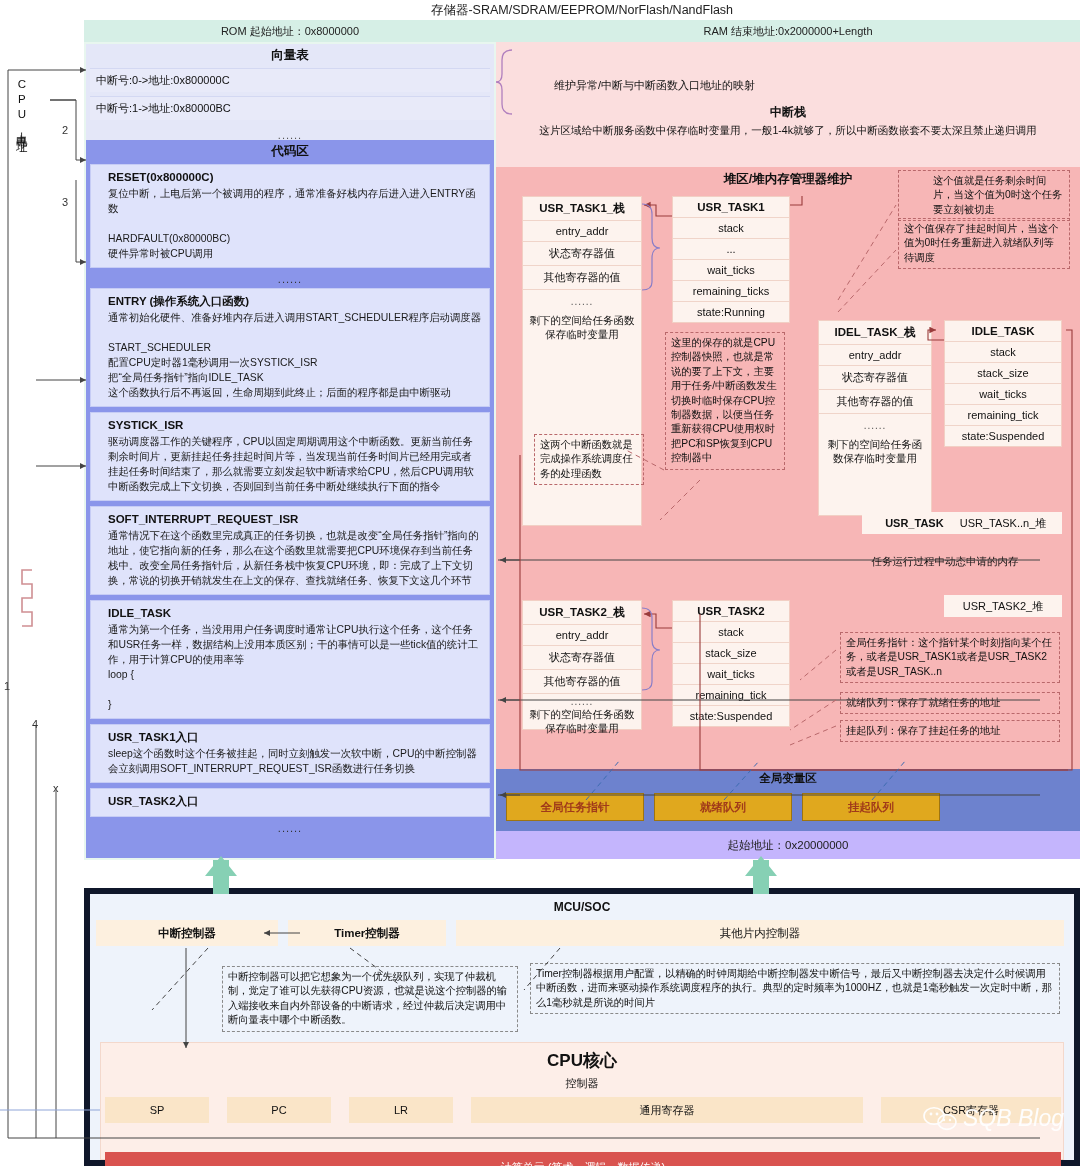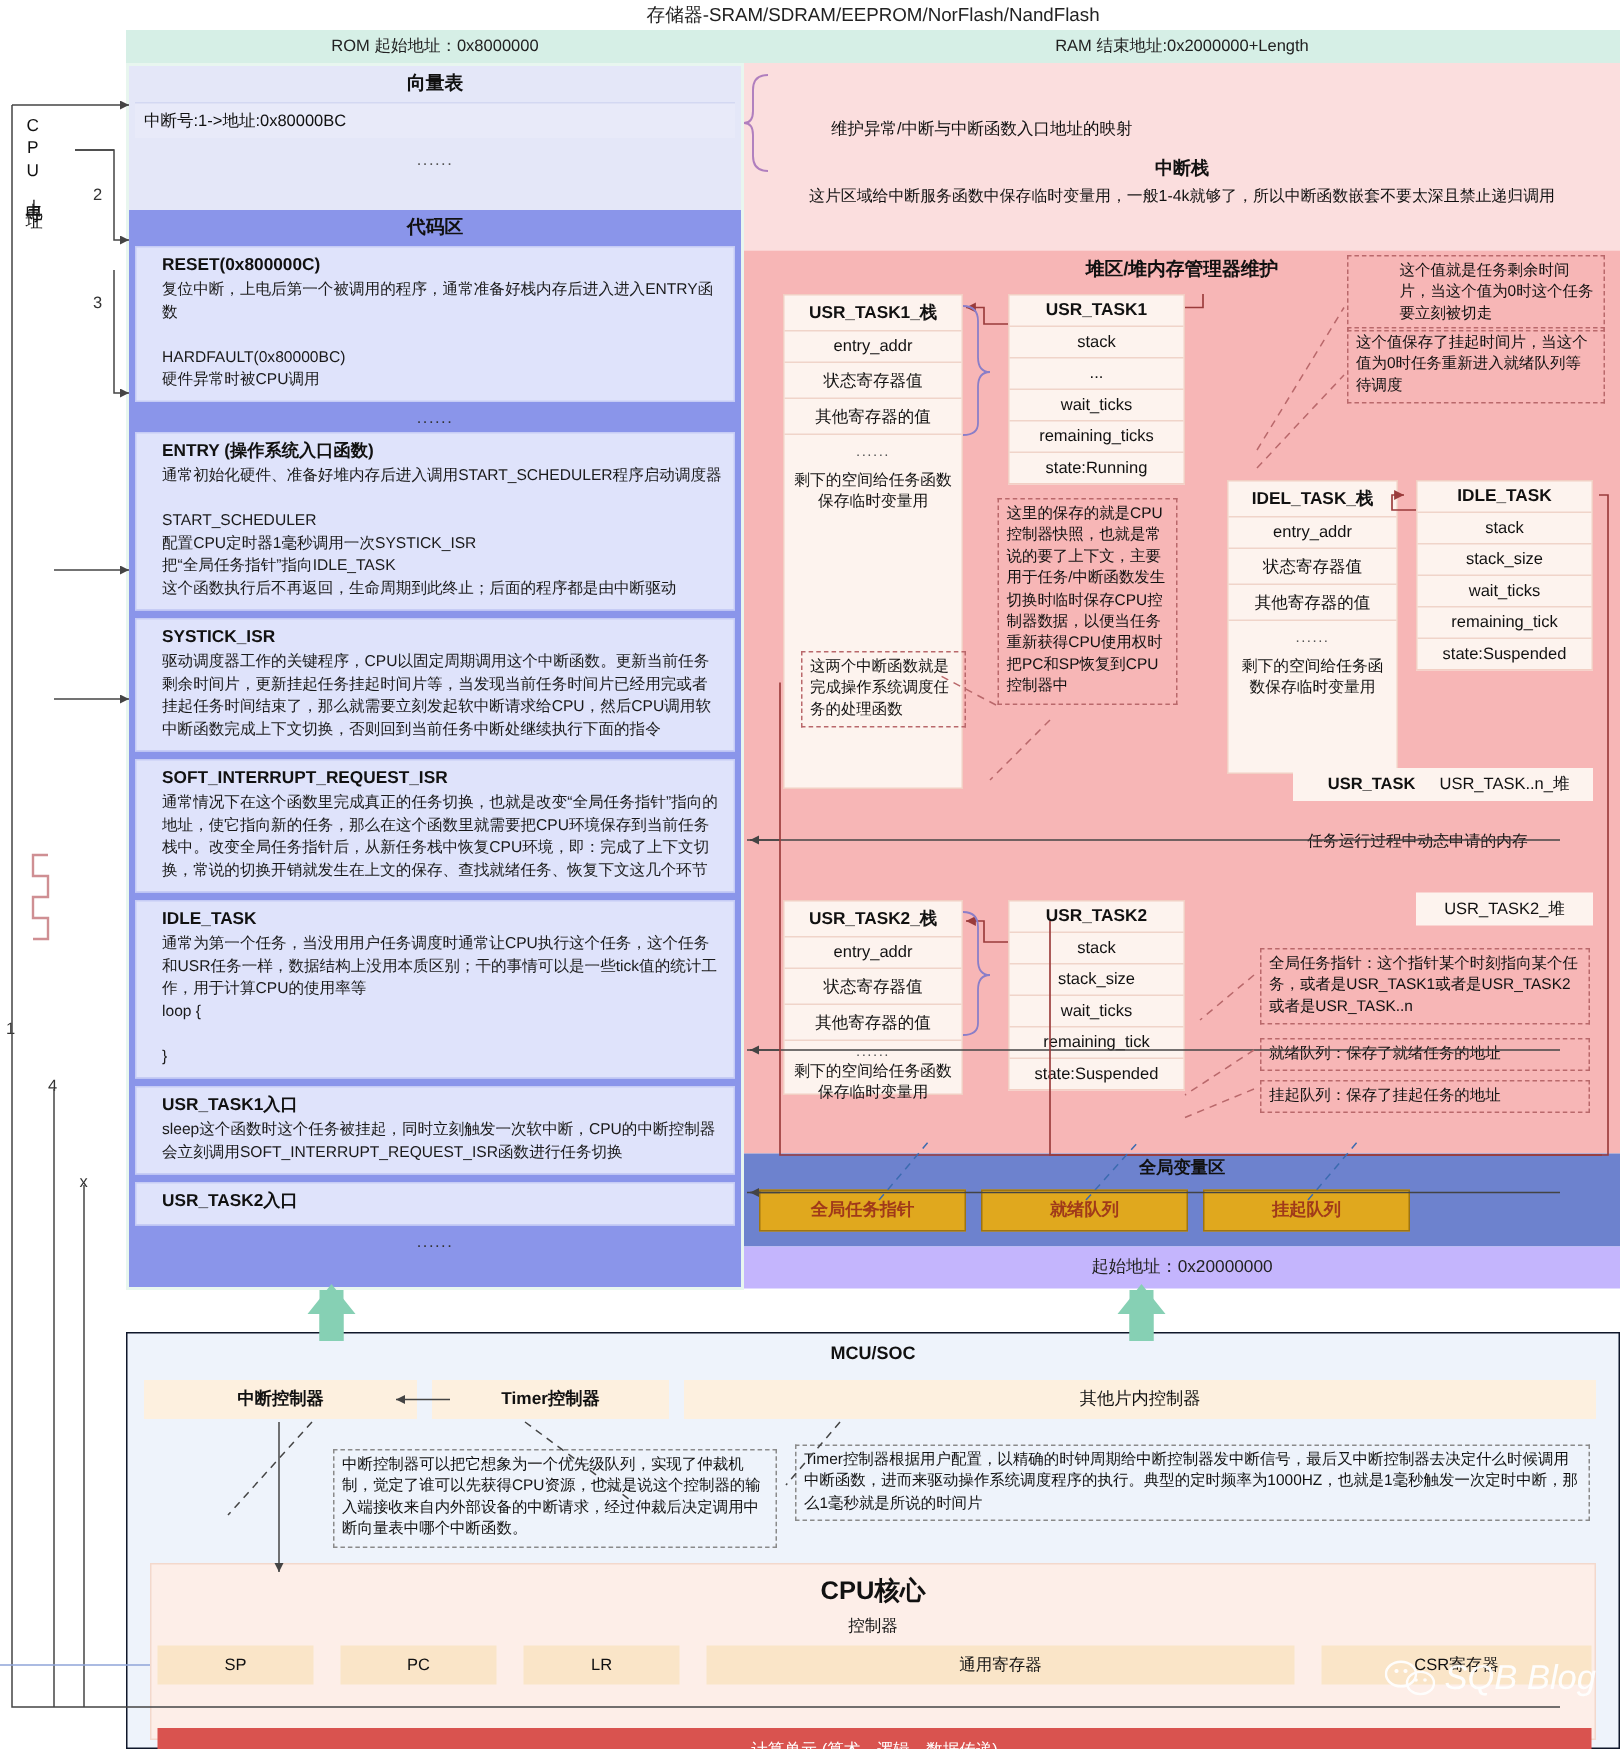--- a/index.html
+++ b/index.html
@@ -113,21 +113,21 @@
     position:absolute; border:1.4px dashed #b9686b; color:#111;
     font-size:10.3px; line-height:1.4; padding:3px 5px; background: transparent;
   }
   .callout.plain { border:1.4px dashed #8a8a8a; }
 
   .note-plain { position:absolute; font-size:10.5px; color:#111; line-height:1.4; }
 
   
   .mcu {
     position:absolute; left:84px; top:888px; width:996px; height:278px;
-    background:#eef3fb; border:1px solid #0f172a;
+    background:#eef3fb; border:6px solid #0f172a;
   }
   .mcu-title { text-align:center; font-weight:bold; font-size:12px; color:#111; padding-top:6px; }
   .ctrl-box {
     position:absolute; height:26px; background:#fdf0df; text-align:center;
     font-weight:bold; font-size:11.5px; color:#111; line-height:26px;
   }
   .ctrl-box.plain { font-weight:normal; }
 
   .cpu-core {
     position:absolute; left:100px; top:1042px; width:964px; height:118px;
@@ -173,20 +173,21 @@
   <div class="num-label" style="left:32px; top:718px;">4</div>
   <div class="num-label" style="left:53px; top:782px;">x</div>
 
   <div class="mem-title">存储器-SRAM/SDRAM/EEPROM/NorFlash/NandFlash</div>
 
   <div class="rom-col"></div>
   <div class="rom-head">ROM 起始地址：0x8000000</div>
 
   <div class="vector-table">
     <div class="vt-title">向量表</div>
+    <div class="vt-row">中断号:0-&gt;地址:0x800000C</div>
     <div class="vt-row">中断号:1-&gt;地址:0x80000BC</div>
     <div class="vt-dots" style="margin-top:9px;">......</div>
   </div>
 
   <div class="code-area">
     <div class="code-title">代码区</div>
     <div id="code-blocks">
         <div class="cblock">
           <div class="ln"><b>RESET(0x800000C)</b></div>
           <div class="ln">复位中断，上电后第一个被调用的程序，通常准备好栈内存后进入进入ENTRY函数</div>

